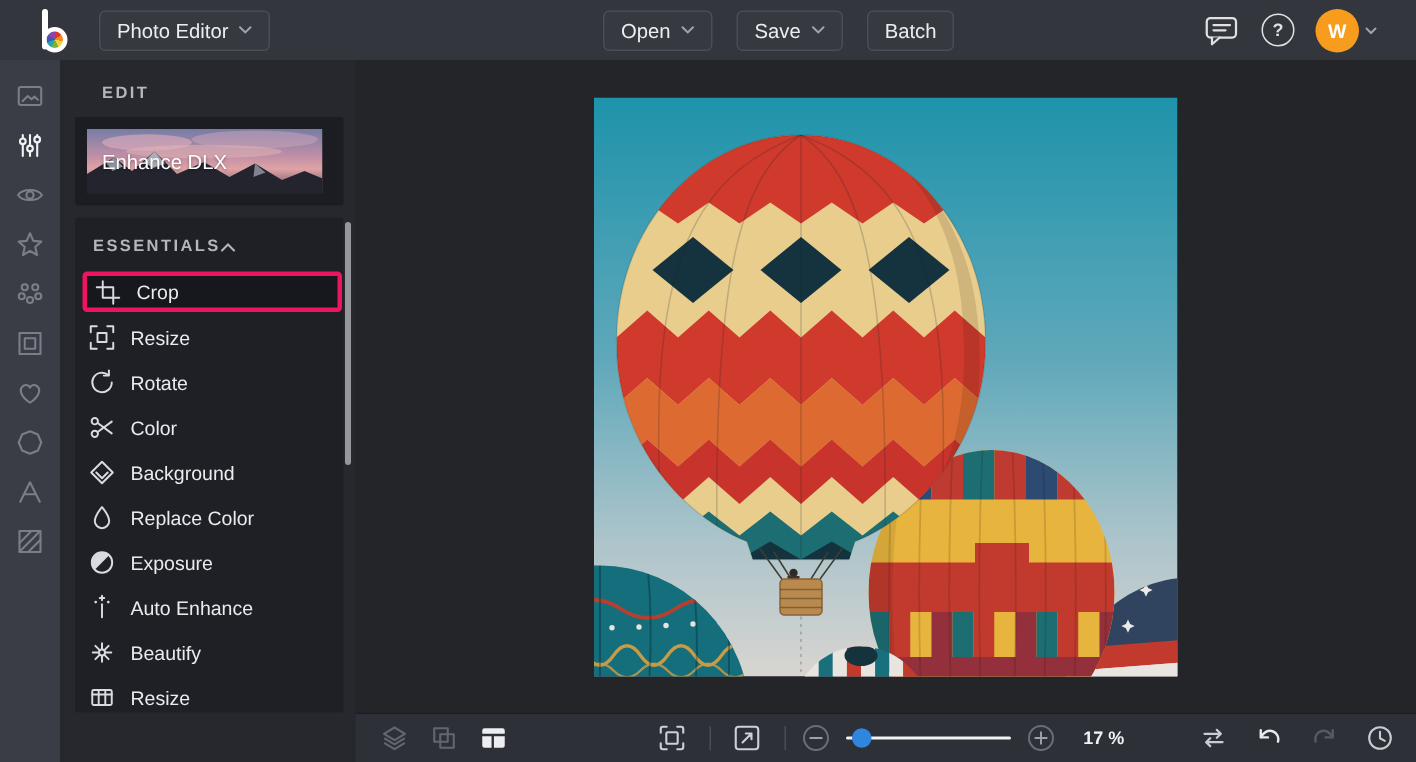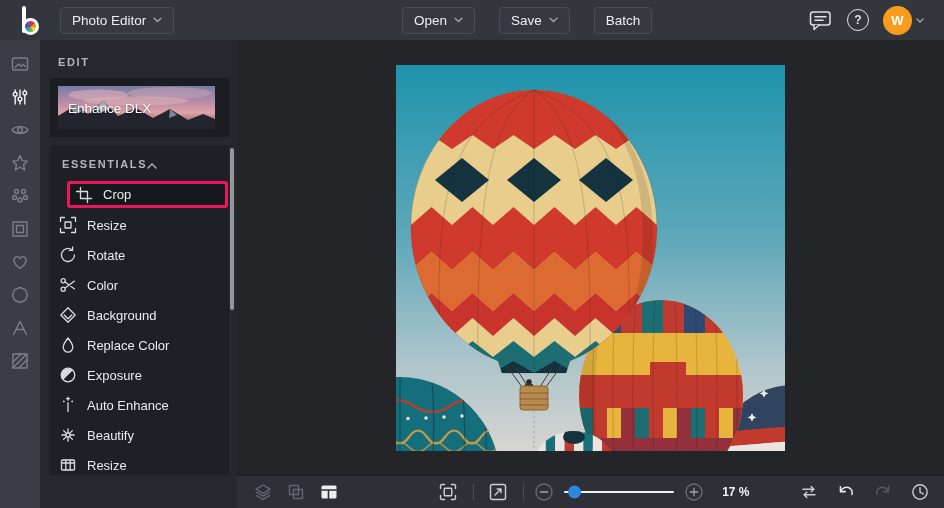--- a/index.html
+++ b/index.html
@@ -2,30 +2,30 @@
 <html><head>
 <meta charset="utf-8">
 <style>
   * { margin:0; padding:0; box-sizing:border-box; }
   html,body { width:944px; height:508px; overflow:hidden; background:#242528;
     font-family:"Liberation Sans", sans-serif; -webkit-font-smoothing:antialiased; }
   .app { position:relative; width:944px; height:508px; }
 
   
   .topbar { position:absolute; left:0; top:0; width:944px; height:40px; background:#34363e;
-    display:flex; align-items:center; padding:0 20px; z-index:30; }
+    display:flex; align-items:center; padding:0 26px; z-index:30; }
   .logo { position:relative; width:24px; height:30px; margin-right:16px; flex:0 0 auto; }
   .logo .stem { position:absolute; left:2px; top:1px; width:3.5px; height:27px; background:#fff; border-radius:2px; }
   .logo .bowl { position:absolute; left:2px; bottom:0; width:17px; height:17px; border-radius:50%;
     border:3.5px solid #fff;
     background:conic-gradient(#d8372b 0 14%,#ef8a1e 14% 28%,#f2d23a 28% 42%,#77b33a 42% 56%,#2a9fae 56% 70%,#3c59b5 70% 85%,#8e44a8 85% 100%); }
   .tb-btn { display:flex; align-items:center; gap:7px; height:27px; padding:0 11px;
     border:1px solid #4a4d55; border-radius:4px; background:rgba(255,255,255,0.02);
     color:#eceef1; font-size:13.5px; font-weight:500; cursor:pointer; white-space:nowrap; }
-  .tb-center { position:absolute; left:402px; top:0; height:40px; display:flex; align-items:center; gap:24px; }
+  .tb-center { position:absolute; left:402px; top:0; height:40px; display:flex; align-items:center; gap:16px; }
   .chev { color:#9fa3ab; display:flex; }
   .tb-right { margin-left:auto; display:flex; align-items:center; gap:14px; }
   .help-circle { width:22px; height:22px; border:1.6px solid #dfe1e5; border-radius:50%;
     display:flex; align-items:center; justify-content:center; color:#dfe1e5;
     font-size:12px; font-weight:700; cursor:pointer; }
   .avatar-wrap { display:flex; align-items:center; gap:4px; cursor:pointer; }
   .avatar { width:29px; height:29px; border-radius:50%; background:#f79c1d; color:#fff;
     display:flex; align-items:center; justify-content:center; font-size:13px; font-weight:700; }
 
   
@@ -35,37 +35,37 @@
   .rail { position:absolute; left:0; top:0; bottom:0; width:40px; background:#3a3d45;
     display:flex; flex-direction:column; align-items:center; padding-top:7px; z-index:20; }
   .rail-item { width:40px; height:33px; display:flex; align-items:center; justify-content:center;
     cursor:pointer; color:#7b7e87; }
   .rail-item.active { color:#f1f3f5; }
   .rail-item svg { stroke:currentColor; fill:none; stroke-width:1.4; stroke-linecap:round; stroke-linejoin:round; }
 
   
   .panel { position:absolute; left:40px; top:0; bottom:0; width:197px; background:#26282e;
     overflow:hidden; z-index:10; }
-  .edit-header { padding:16px 0 10px 18px; font-size:11px; font-weight:700; letter-spacing:1.6px;
+  .edit-header { padding:16px 0 10px 28px; font-size:11px; font-weight:700; letter-spacing:1.6px;
     color:#b3b6bd; }
   .enhance-card { margin:0 8px 0 10px; background:#1b1d23; border-radius:2px; padding:8px; cursor:pointer; }
   .thumb { position:relative; width:100%; height:43px; overflow:hidden; }
   .thumb-label { position:absolute; left:10px; top:50%; transform:translateY(-50%); color:#fff;
     font-size:13.5px; font-weight:500; text-shadow:0 1px 2px rgba(0,0,0,.4); }
   .ess-card { margin:8px 8px 0 10px; background:#1e2026; border-radius:2px 2px 0 0;
     height:330px; padding-top:2px; }
   .ess-header { display:flex; align-items:center; justify-content:flex-start;
     padding:8px 12px 7px 12px; cursor:pointer; }
   .ess-title { font-size:11px; font-weight:700; letter-spacing:1.6px; color:#b3b6bd; }
   .ess-row { display:flex; align-items:center; height:30px; padding-left:9px; cursor:pointer;
     color:#e9ebee; }
   .ess-row .ei { width:18px; height:18px; display:flex; align-items:center; justify-content:center; }
   .ess-row .ei svg { stroke:#d9dbe0; fill:none; stroke-width:1.3; stroke-linecap:round; stroke-linejoin:round; }
   .ess-row .el { margin-left:10px; font-size:13px; font-weight:500; }
-  .ess-row.active { height:27px; margin:1px 1px 2px 17px; padding-left:5px;
+  .ess-row.active { height:27px; margin:1px 1px 2px 5px; padding-left:5px;
     border:3px solid #ed155f; border-radius:3px; background:#16181d; }
   .panel-scrollbar { position:absolute; right:3px; top:108px; width:4px; height:162px;
     background:#95979c; border-radius:2px; cursor:pointer; }
 
   
   .canvas { position:absolute; left:237px; top:0; right:0; bottom:33px; background:#242528;
     display:flex; align-items:center; justify-content:center; }
   .photo { width:389px; height:386px; cursor:crosshair; }
 
   

